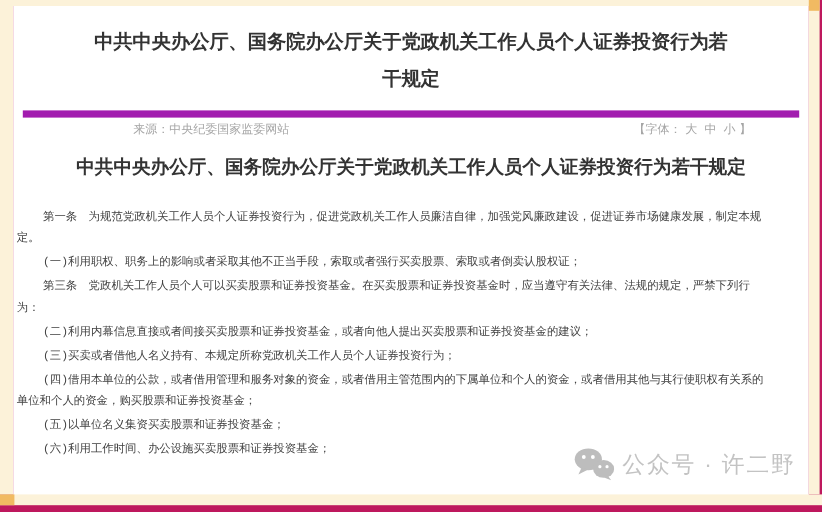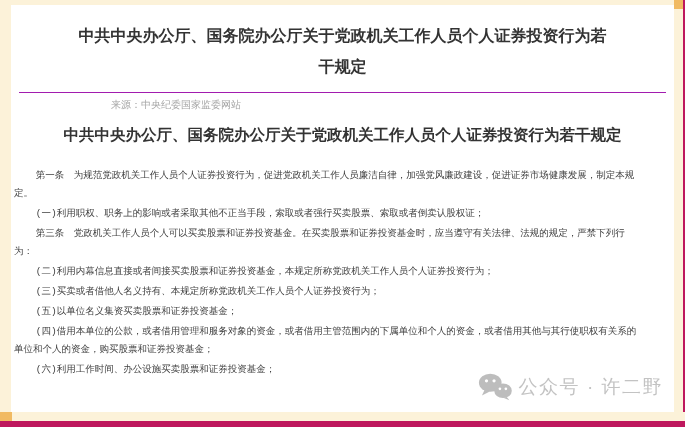--- a/index.html
+++ b/index.html
@@ -49,25 +49,26 @@
     max-width: 535px;
     margin: 15px auto 0 auto;
     text-align: center;
     font-size: 16px; font-weight: bold;
     line-height: 31px;
     color: var(--title_text, #333333);
   }
   .meta-row {
     display: flex; justify-content: space-between; align-items: center;
     margin: 10px 8px 11px 8px;
-    border-top: 1px solid #a21caf;
+    border-top: 6px solid #a21caf;
     padding: 6px 40px 0 92px;
     font-size: 10px;
     color: var(--meta_text, #a5a5a5);
     line-height: 12px;
+    font-family: Liberation Mono, monospace;
   }
   .font-control { white-space: nowrap; }
   .font-control .opt { margin: 0 3px; cursor: pointer; }
   .article-title {
     margin: 13px 8px 0 8px;
     text-align: center;
     font-size: 15.5px; font-weight: bold;
     line-height: 22px;
     white-space: nowrap;
     color: var(--title_text, #333333);
@@ -102,32 +103,33 @@
 
   <div class="frame-top"></div>
   <div class="frame-left"></div>
 
   <div class="card">
 
     <h1 class="page-title">中共中央办公厅、国务院办公厅关于党政机关工作人员个人证券投资行为若干规定</h1>
 
     <div class="meta-row">
       <span>来源：中央纪委国家监委网站</span>
+      <span class="font-control"><span>【字体：</span><span class="opt">大</span><span class="opt">中</span><span class="opt">小</span><span>】</span></span>
     </div>
 
     <h2 class="article-title">中共中央办公厅、国务院办公厅关于党政机关工作人员个人证券投资行为若干规定</h2>
 
     <div class="article-body">
       <p>第一条　为规范党政机关工作人员个人证券投资行为，促进党政机关工作人员廉洁自律，加强党风廉政建设，促进证券市场健康发展，制定本规定。</p>
       <p>(一)利用职权、职务上的影响或者采取其他不正当手段，索取或者强行买卖股票、索取或者倒卖认股权证；</p>
       <p>第三条　党政机关工作人员个人可以买卖股票和证券投资基金。在买卖股票和证券投资基金时，应当遵守有关法律、法规的规定，严禁下列行为：</p>
-      <p>(二)利用内幕信息直接或者间接买卖股票和证券投资基金，本规定所称党政机关工作人员个人证券投资行为；</p>
+      <p>(二)利用内幕信息直接或者间接买卖股票和证券投资基金，或者向他人提出买卖股票和证券投资基金的建议；</p>
       <p>(三)买卖或者借他人名义持有、本规定所称党政机关工作人员个人证券投资行为；</p>
+      <p>(四)借用本单位的公款，或者借用管理和服务对象的资金，或者借用主管范围内的下属单位和个人的资金，或者借用其他与其行使职权有关系的单位和个人的资金，购买股票和证券投资基金；</p>
       <p>(五)以单位名义集资买卖股票和证券投资基金；</p>
-      <p>(四)借用本单位的公款，或者借用管理和服务对象的资金，或者借用主管范围内的下属单位和个人的资金，或者借用其他与其行使职权有关系的单位和个人的资金，购买股票和证券投资基金；</p>
       <p>(六)利用工作时间、办公设施买卖股票和证券投资基金；</p>
 
     </div>
 
   </div>
 
   <div class="watermark">
     <span>
       <svg width="34" height="29" viewBox="0 0 36 30">
         <ellipse cx="13" cy="11" rx="12" ry="9.6" fill="#bdbdbd"></ellipse>

